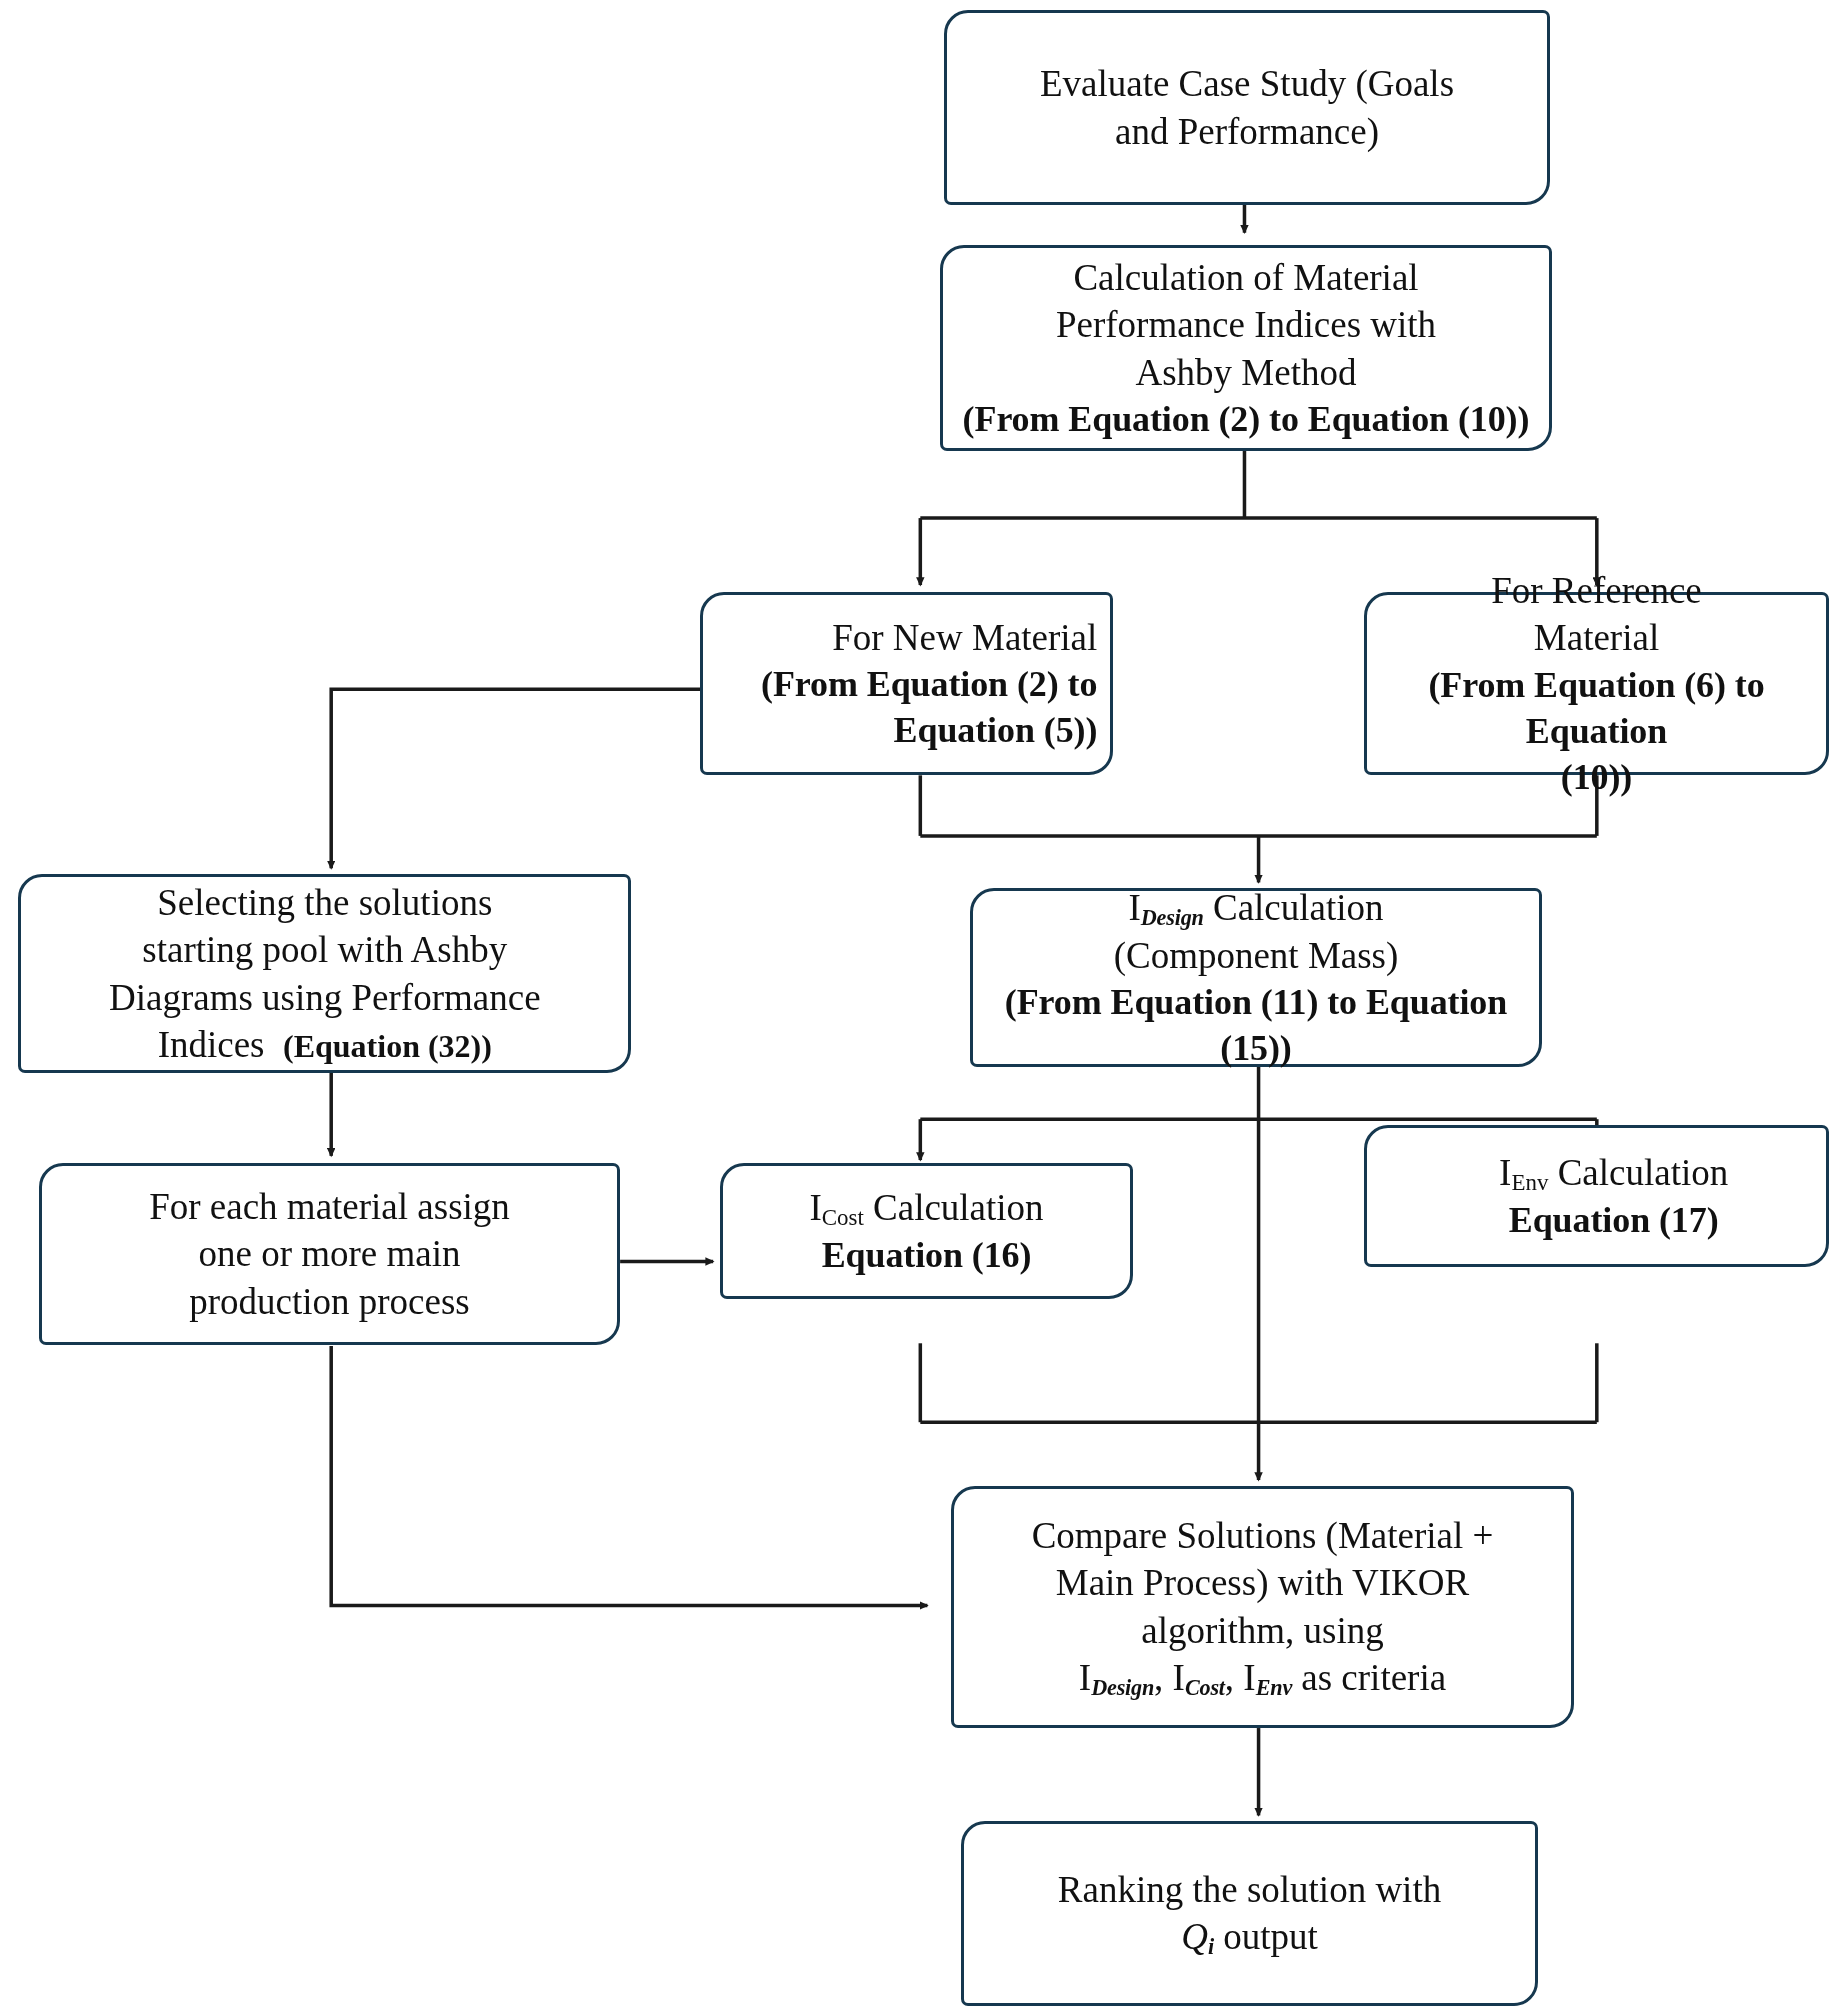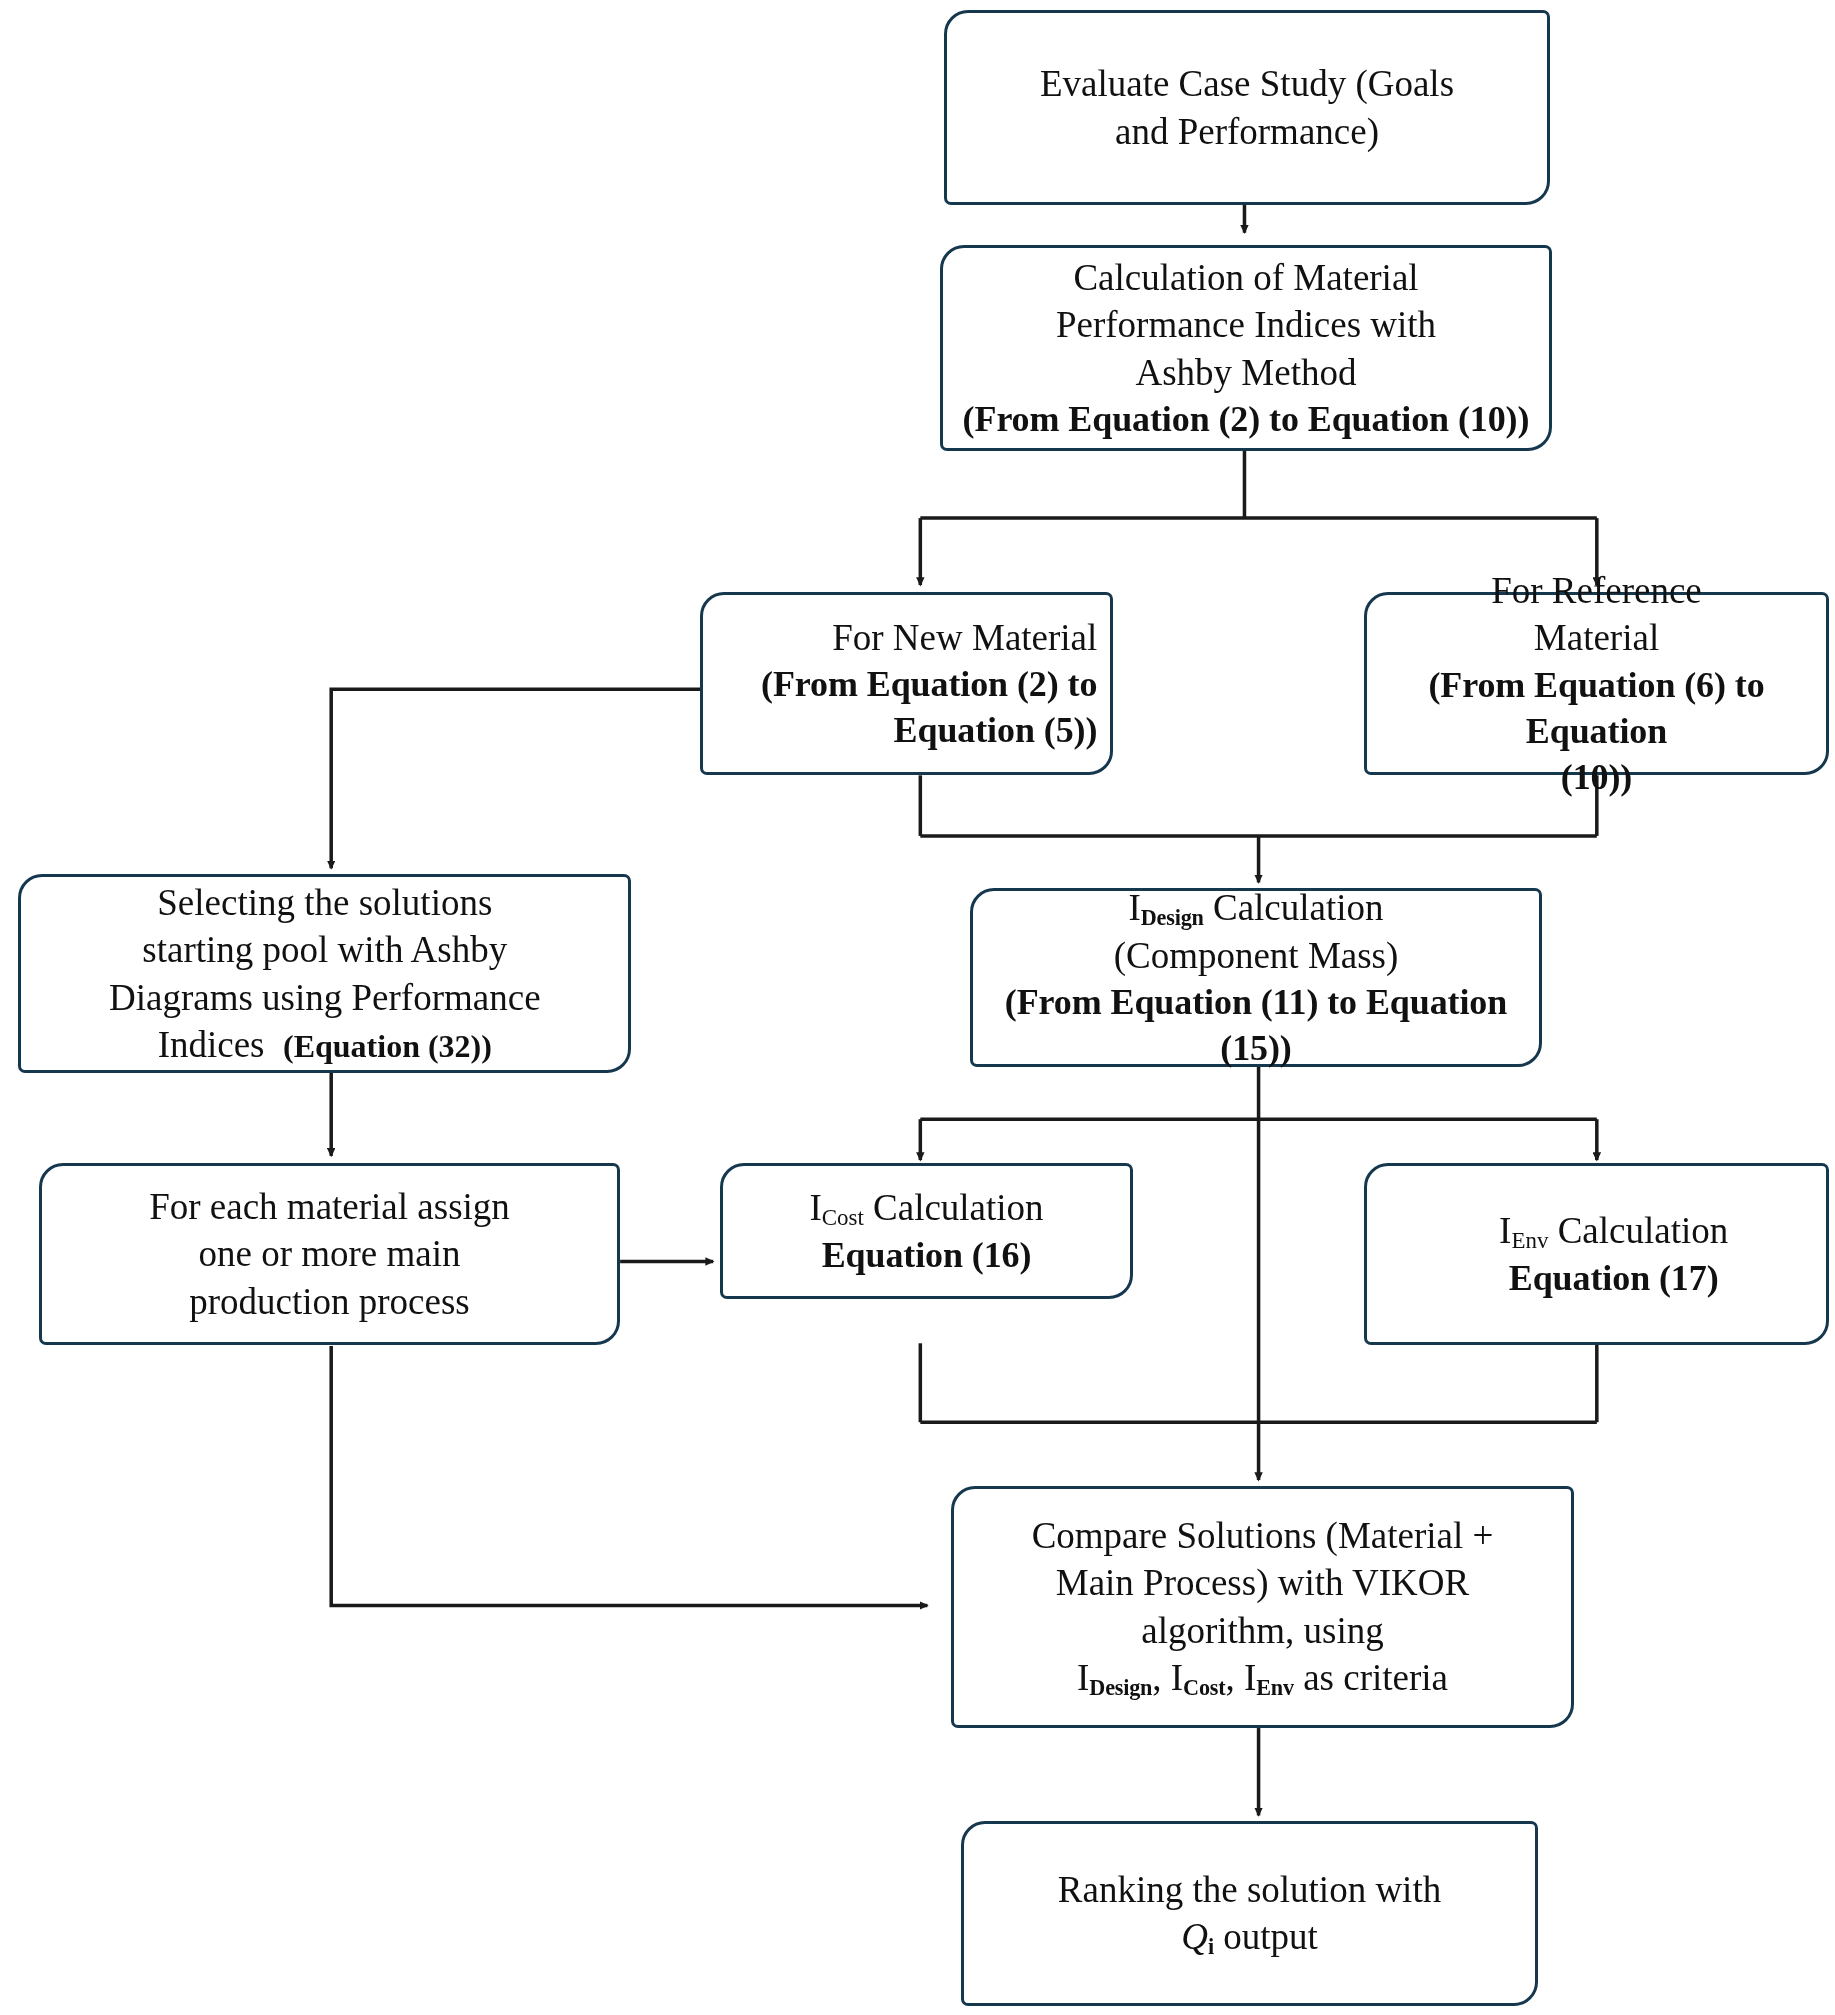--- a/index.html
+++ b/index.html
@@ -48,20 +48,21 @@
     font-size: 37px;
     font-weight: 400;
   }
   .ln-eq {
     font-size: 36px;
     font-weight: 700;
     letter-spacing: -0.1px;
   }
   sub.sub-it {
     font-size: 0.60em;
+    font-style: italic;
     font-weight: 700;
     vertical-align: -0.22em;
     letter-spacing: -0.2px;
   }
   sub.sub-up {
     font-size: 0.62em;
     vertical-align: -0.22em;
   }
   i.q-italic {
     font-style: italic;
@@ -160,21 +161,21 @@
     <span class="node-line ln-main">For each material assign</span>
     <span class="node-line ln-main">one or more main</span>
     <span class="node-line ln-main">production process</span>
   </div>
 
   <div class="node-box" style="left:720px; top:1163px; width:413px; height:136px;">
     <span class="node-line ln-main"><span>I</span><sub class="sub-up">Cost</sub><span> Calculation</span></span>
     <span class="node-line ln-eq">Equation (16)</span>
   </div>
 
-  <div class="node-box" style="left:1364px; top:1163px; width:465px; height:182px;padding-left:47px;">
+  <div class="node-box" style="left:1364px; top:1125px; width:465px; height:142px;padding-left:47px;">
     <span class="node-line ln-main"><span>I</span><sub class="sub-up">Env</sub><span> Calculation</span></span>
     <span class="node-line ln-eq">Equation (17)</span>
   </div>
 
   <div class="node-box" style="left:935px; top:1486px; width:623px; height:242px;margin-left:16px;">
     <span class="node-line ln-main">Compare Solutions (Material +</span>
     <span class="node-line ln-main">Main Process) with VIKOR</span>
     <span class="node-line ln-main">algorithm, using</span>
     <span class="node-line ln-main"><span>I</span><sub class="sub-it">Design</sub><span>, I</span><sub class="sub-it">Cost</sub><span>, I</span><sub class="sub-it">Env</sub><span> as criteria</span></span>
   </div>

